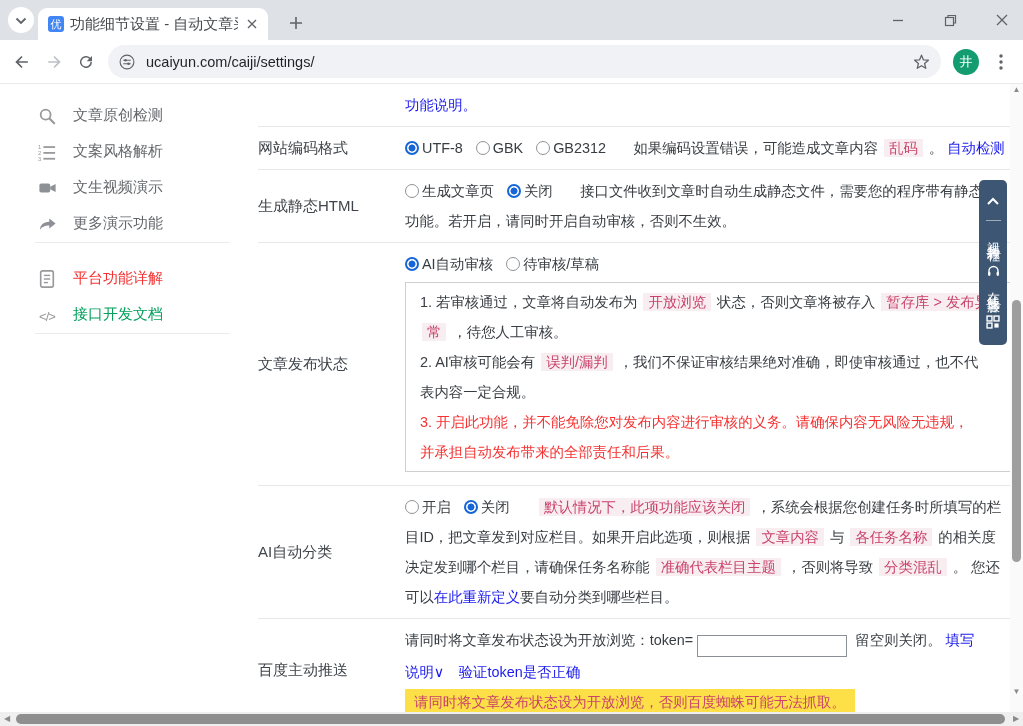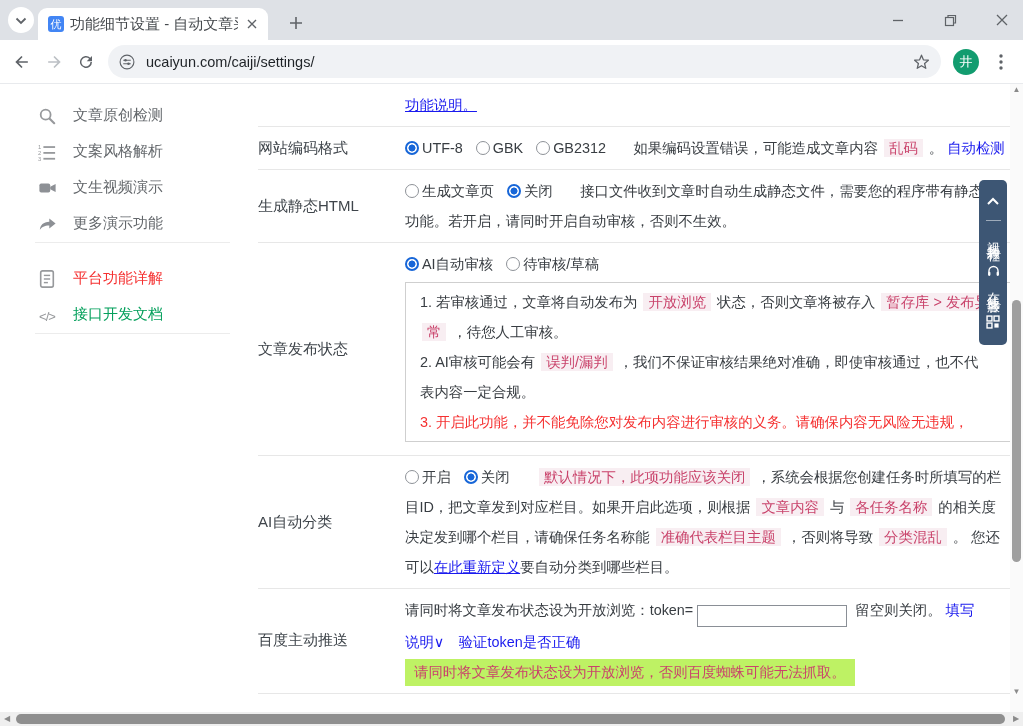--- a/index.html
+++ b/index.html
@@ -36,22 +36,22 @@
   .side-sep{border-top:1px solid #ececec;margin:9px 28px 9px 35px}
   
   #settings-table{flex:1;margin-right:61px;font-size:14.4px;color:#383d42}
   .row{display:flex;border-bottom:1px solid #e7e7e7}
   .lbl{width:147px;flex:none;display:flex;align-items:center;color:#3f454b;font-size:15px}
   .cnt{flex:1;padding:6px 0;min-width:0}
   .line{line-height:30px;white-space:nowrap}
   .hl{color:#c9436b;background:#f8eef2;padding:1px 5px;margin:0 2px}
   .red{color:#f53131}
   .lnk{color:#1a1aee;cursor:pointer}
-  .lnk.u{text-decoration:underline}
-  .hlblock{display:inline-block;background:#bef264;color:#c9436b;padding:0 9px;line-height:27px;margin-top:2px}
+  .lnk.u{}
+  .hlblock{display:inline-block;background:#fde047;color:#c9436b;padding:0 9px;line-height:27px;margin-top:2px}
   .radio-group{margin-right:13px;cursor:pointer}
   .radio{display:inline-block;width:14px;height:14px;border-radius:50%;border:1px solid #8e9298;
       vertical-align:-2px;margin-right:3px;box-sizing:border-box;background:#fff}
   .radio.on{border:2px solid #1766d8;background:radial-gradient(circle at center,#1766d8 0 3.2px,#ffffff 3.8px)}
   .notice-box{border:1px solid #cfcfcf;margin:3px 0 7px 0;padding:4px 14px}
   .token-input{width:150px;height:22px;border:1px solid #8a8f96;background:#fff;margin:0 4px;
       vertical-align:-5px;font-size:13px;padding:0 4px;box-sizing:border-box}
   
   .float-widget{position:absolute;right:16px;top:96px;width:28px;background:#3d5674;border-radius:5px;
       color:#fff;display:flex;flex-direction:column;align-items:center;padding:10px 0;z-index:6}
@@ -237,20 +237,21 @@
       <div class="row">
         <div class="lbl">文章发布状态</div>
         <div class="cnt">
           <div class="line"><span class="radio-group"><span class="radio on"></span><span>AI自动审核</span></span><span class="radio-group"><span class="radio "></span><span>待审核/草稿</span></span></div>
           <div class="notice-box">
             <div class="line"><span class="">1. 若审核通过，文章将自动发布为 </span><span class="hl">开放浏览</span><span class=""> 状态，否则文章将被存入 </span><span class="hl">暂存库 &gt; 发布异</span></div>
             <div class="line"><span class="hl">常</span><span class=""> ，待您人工审核。</span></div>
             <div class="line"><span class="">2. AI审核可能会有 </span><span class="hl">误判/漏判</span><span class=""> ，我们不保证审核结果绝对准确，即使审核通过，也不代</span></div>
             <div class="line"><span class="">表内容一定合规。</span></div>
             <div class="line"><span class="red">3. 开启此功能，并不能免除您对发布内容进行审核的义务。请确保内容无风险无违规，</span></div>
+            <div class="line"><span class="red">并承担自动发布带来的全部责任和后果。</span></div>
           </div>
         </div>
       </div>
       <div class="row">
         <div class="lbl">AI自动分类</div>
         <div class="cnt">
           <div class="line"><span class="radio-group"><span class="radio "></span><span>开启</span></span><span class="radio-group"><span class="radio on"></span><span>关闭</span></span><span class="">　</span><span class="hl">默认情况下，此项功能应该关闭</span><span class=""> ，系统会根据您创建任务时所填写的栏</span></div>
           <div class="line"><span class="">目ID，把文章发到对应栏目。如果开启此选项，则根据 </span><span class="hl">文章内容</span><span class=""> 与 </span><span class="hl">各任务名称</span><span class=""> 的相关度</span></div>
           <div class="line"><span class="">决定发到哪个栏目，请确保任务名称能 </span><span class="hl">准确代表栏目主题</span><span class=""> ，否则将导致 </span><span class="hl">分类混乱</span><span class=""> 。 您还</span></div>
           <div class="line"><span class="">可以</span><span class="lnk u">在此重新定义</span><span class="">要自动分类到哪些栏目。</span></div>

